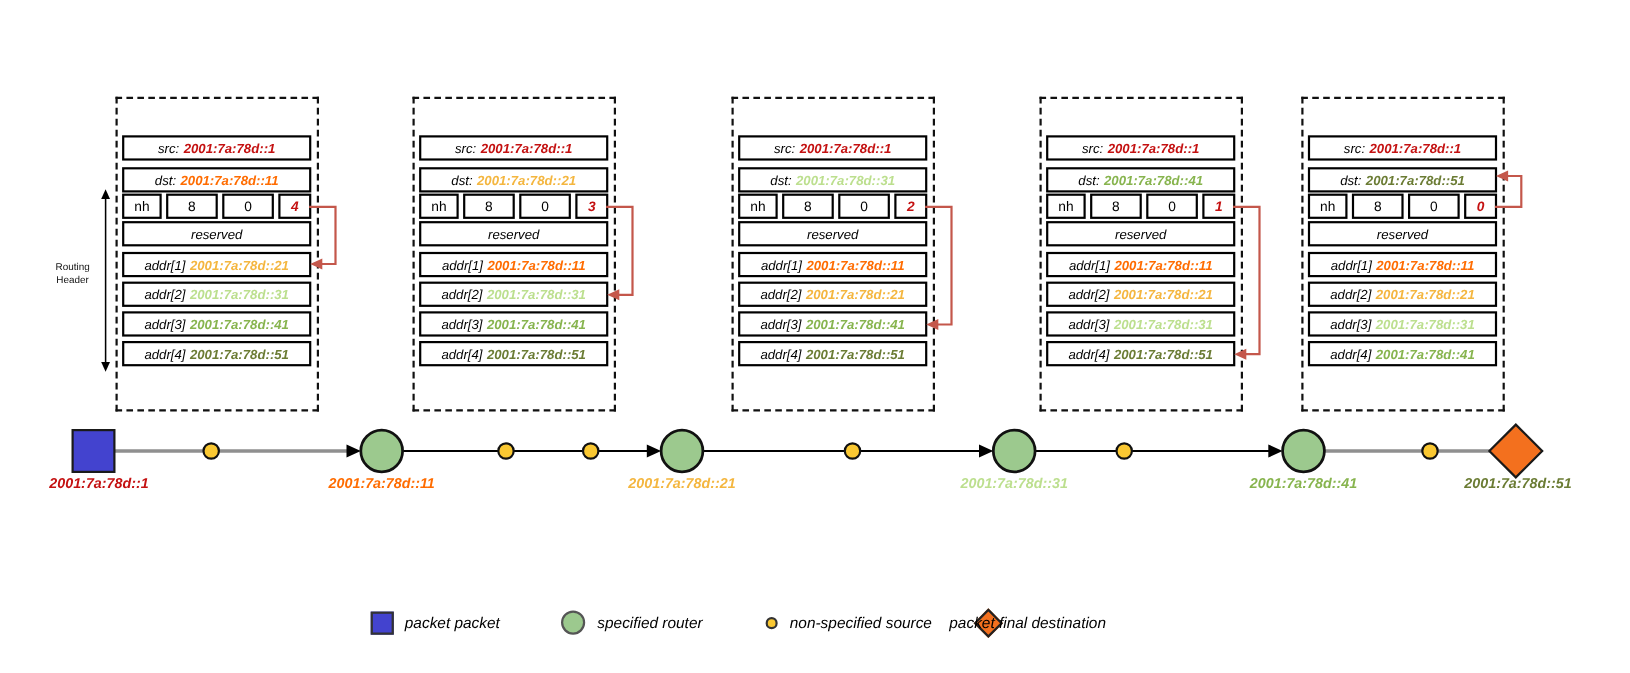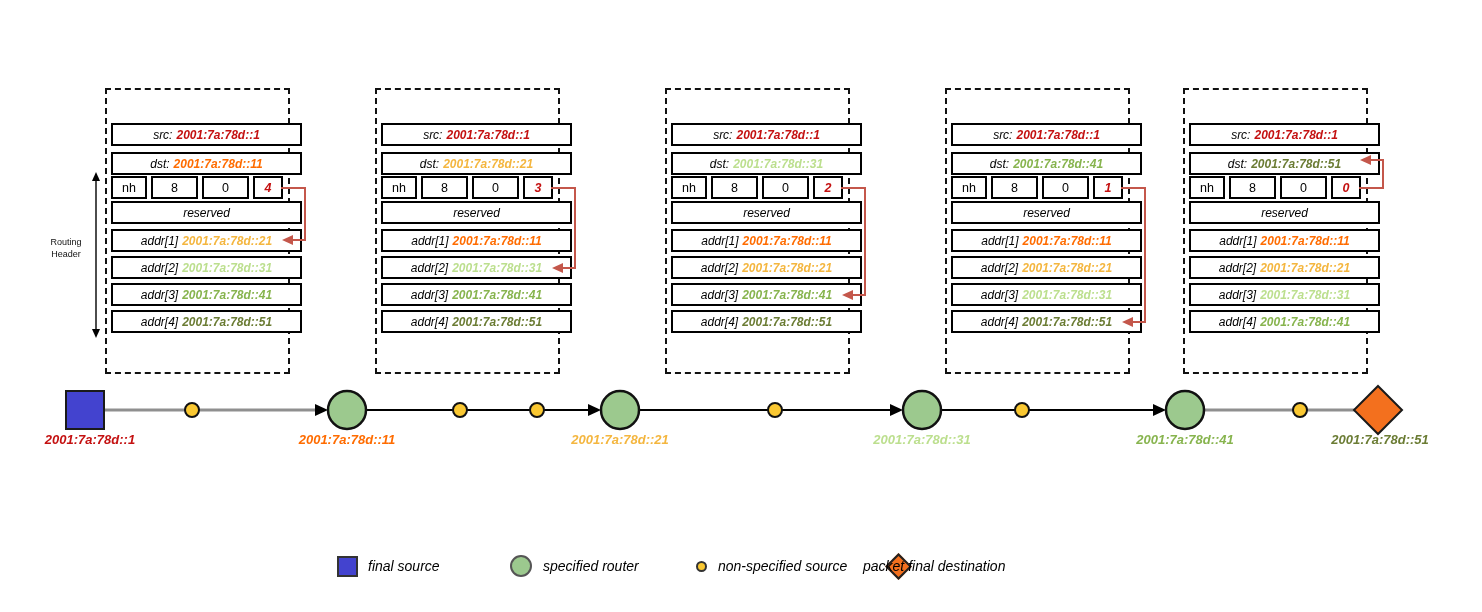--- a/index.html
+++ b/index.html
@@ -1,21 +1,21 @@
 <!DOCTYPE html>
 <html><head>
 <meta charset="utf-8">
 <style>
   html,body{margin:0;padding:0;background:#fff;}
   #canvas{position:relative;width:1482px;height:612px;background:#fff;overflow:hidden;
           font-family:"Liberation Sans","DejaVu Sans",sans-serif;color:#000;}
 
   
   .pkt{position:absolute;top:88px;width:185px;height:286px;border:2px dashed #111;box-sizing:border-box;}
-  .row{position:absolute;left:4px;width:191px;height:23px;border:2px solid #000;box-sizing:border-box;
+  .row{position:absolute;left:4px;width:172px;height:23px;border:2px solid #000;box-sizing:border-box;
        background:#fff;display:flex;align-items:center;justify-content:center;gap:4px;
        font-size:12px;white-space:nowrap;}
   .r-src{top:33px}.r-dst{top:62px}.r-res{top:111px}
   .r-a1{top:139px}.r-a2{top:166px}.r-a3{top:193px}.r-a4{top:220px}
   .fl{font-style:italic;color:#000;}
   .fv{font-style:italic;font-weight:bold;}
   .r-res{font-style:italic;}
   .nhwrap{position:absolute;top:86px;left:4px;width:172px;height:23px;}
   .cell{position:absolute;top:0;height:23px;border:2px solid #000;box-sizing:border-box;background:#fff;
         display:flex;align-items:center;justify-content:center;font-size:12.5px;}
@@ -272,21 +272,21 @@
   </svg>
 
   <div class="plabel" style="left: 15px; color: rgb(196, 17, 17);">2001:7a:78d::1</div>
   <div class="plabel" style="left: 272px; color: rgb(255, 108, 0);">2001:7a:78d::11</div>
   <div class="plabel" style="left: 545px; color: rgb(244, 182, 63);">2001:7a:78d::21</div>
   <div class="plabel" style="left: 847px; color: rgb(188, 223, 142);">2001:7a:78d::31</div>
   <div class="plabel" style="left: 1110px; color: rgb(135, 180, 78);">2001:7a:78d::41</div>
   <div class="plabel" style="left: 1305px; color: rgb(107, 124, 52);">2001:7a:78d::51</div>
 
   <div class="lg-square" style="background: rgb(67, 67, 207);"></div>
-  <div class="lg-label" style="left:368px">final source</div>
+  <div class="lg-label" style="left:368px">packet packet</div>
   <div class="lg-circle" style="background: rgb(156, 201, 142);"></div>
   <div class="lg-label" style="left:543px">specified router</div>
   <div class="lg-dot" style="background: rgb(250, 200, 50);"></div>
   <div class="lg-label" style="left:718px">non-specified source</div>
   <div class="lg-diamond" style="background: rgb(243, 112, 30);"></div>
   <div class="lg-label" style="left:863px">packet final destination</div>
 
 </div>
 
 </body></html>

